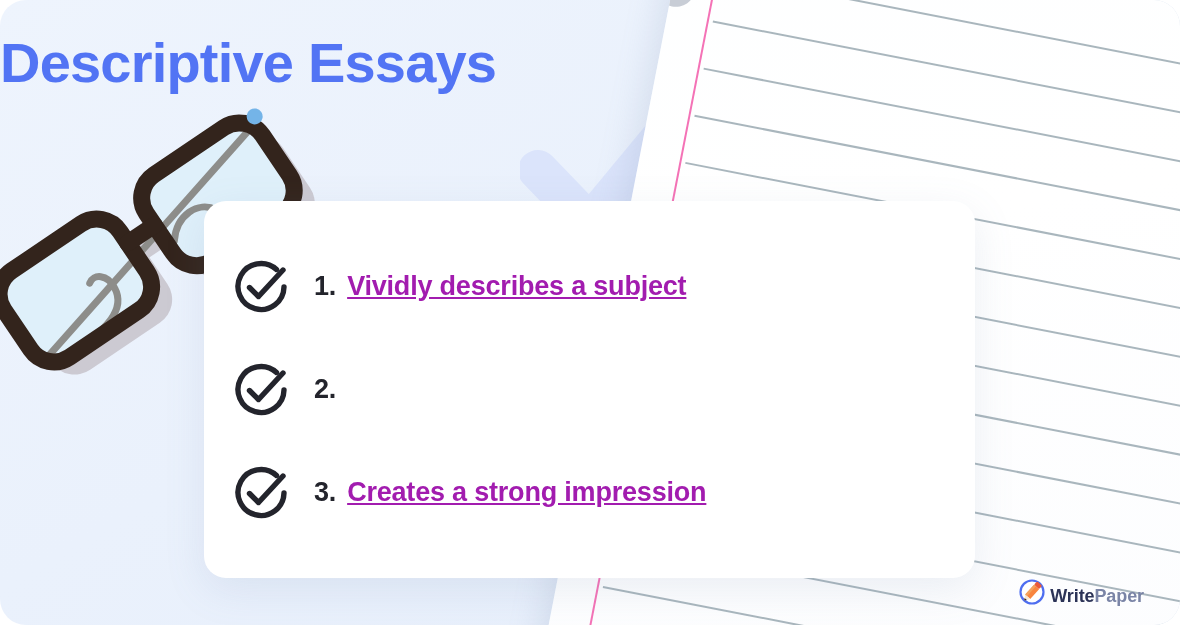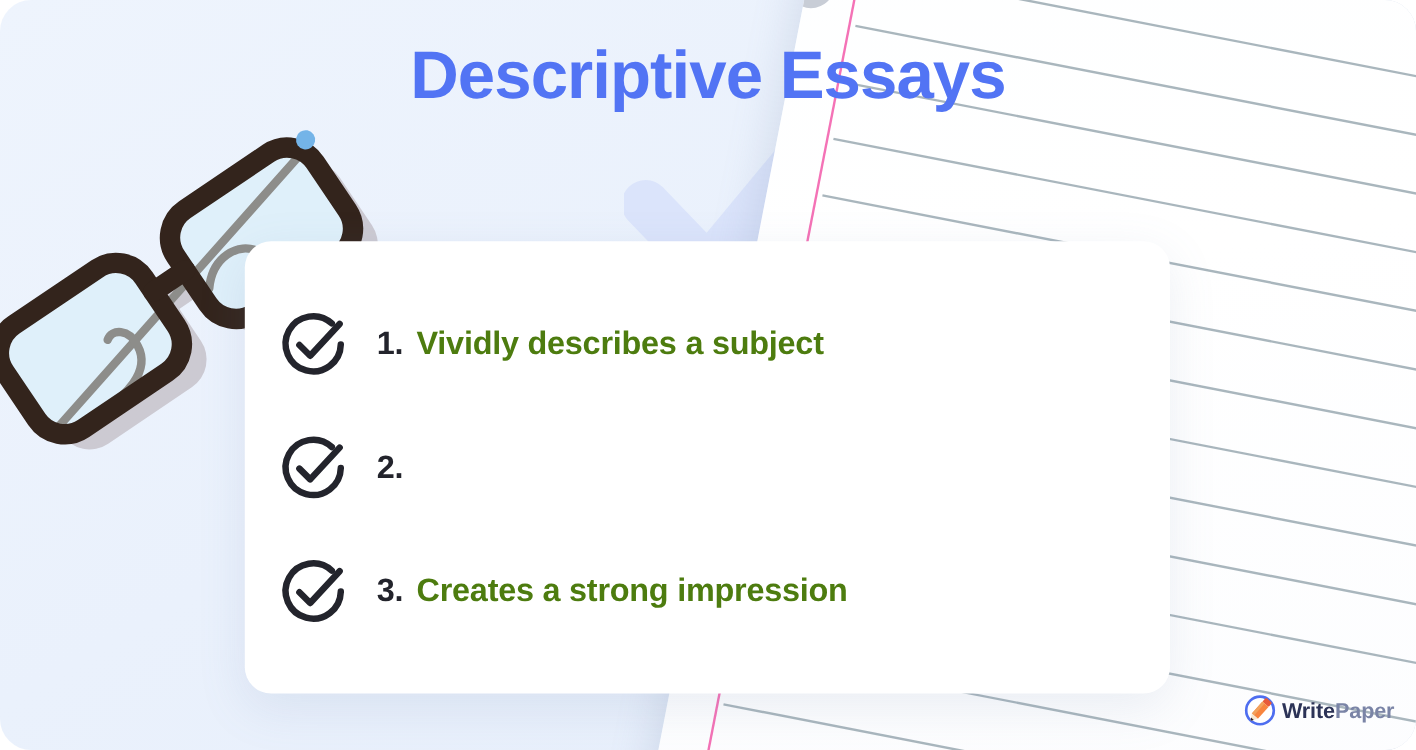--- a/index.html
+++ b/index.html
@@ -141,43 +141,43 @@
     display: flex;
     align-items: baseline;
     gap: 11px;
     color: #23242c;
     font-size: 27px;
     font-weight: bold;
     letter-spacing: -0.2px;
     white-space: nowrap;
   }
   .item-num { color: #23242c; }
-  .item-label { color: #4d7c0f; }
+  .item-label { color: #a21caf; text-decoration: underline; }
 
   
   .title {
     position: absolute;
     left: 0;
     right: 0;
     top: 30px;
-    text-align: center;
+    text-align: left;
     font-size: 56px;
     font-weight: bold;
     letter-spacing: -0.8px;
     color: #5274f4;
     z-index: 5;
   }
 
   
   .brand {
     position: absolute;
-    right: 18px;
+    right: 36px;
     bottom: 18px;
     display: flex;
-    align-items: center;
+    align-items: flex-end;
     gap: 3px;
     z-index: 6;
   }
   .brand-icon { width: 30px; height: 30px; display: block; }
   .brand-text {
     font-size: 18px;
     letter-spacing: -0.1px;
   }
   .brand-write { color: #2c3357; font-weight: bold; }
   .brand-paper { color: #7a84a6; font-weight: bold; }

